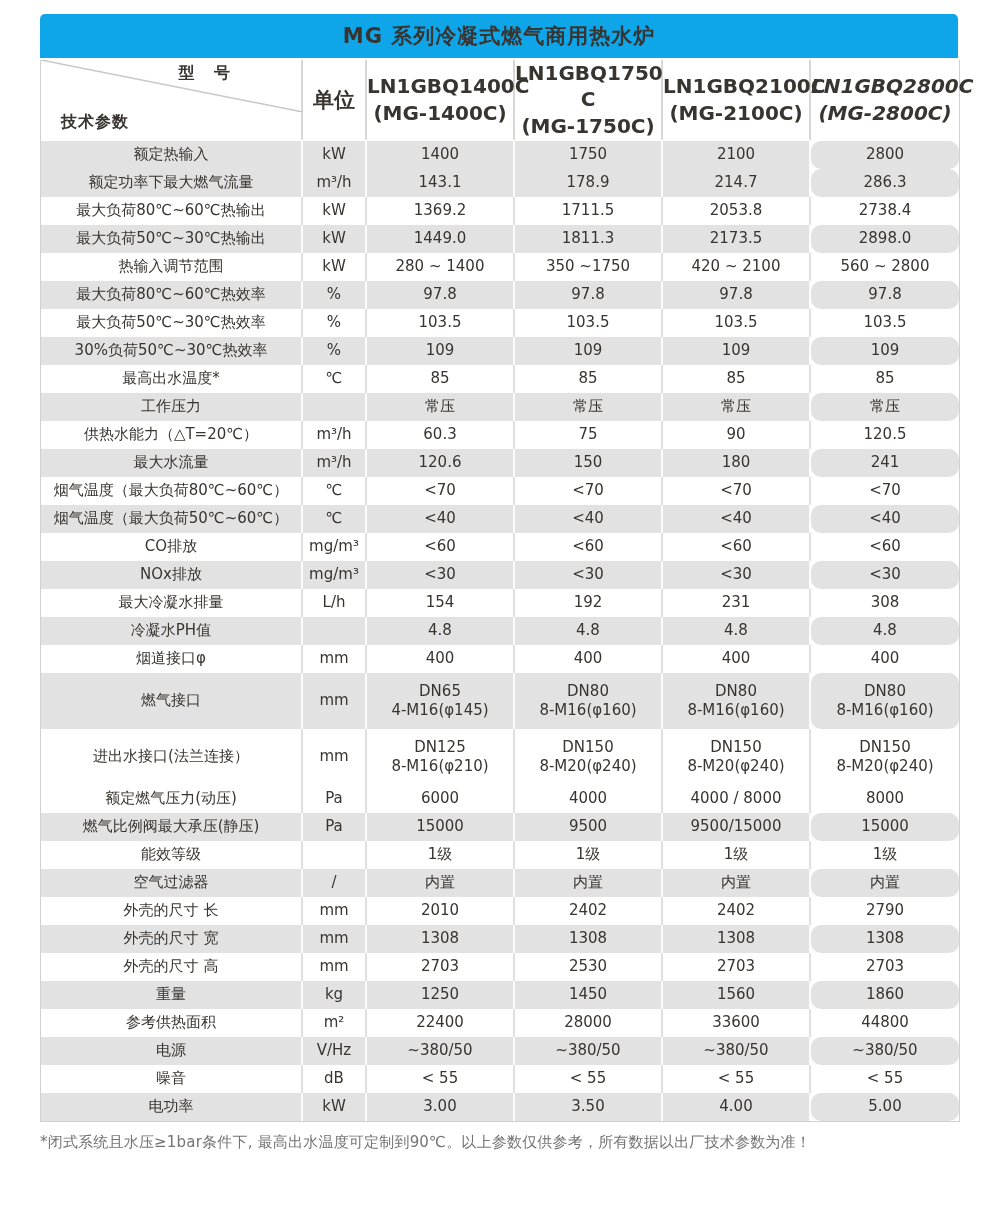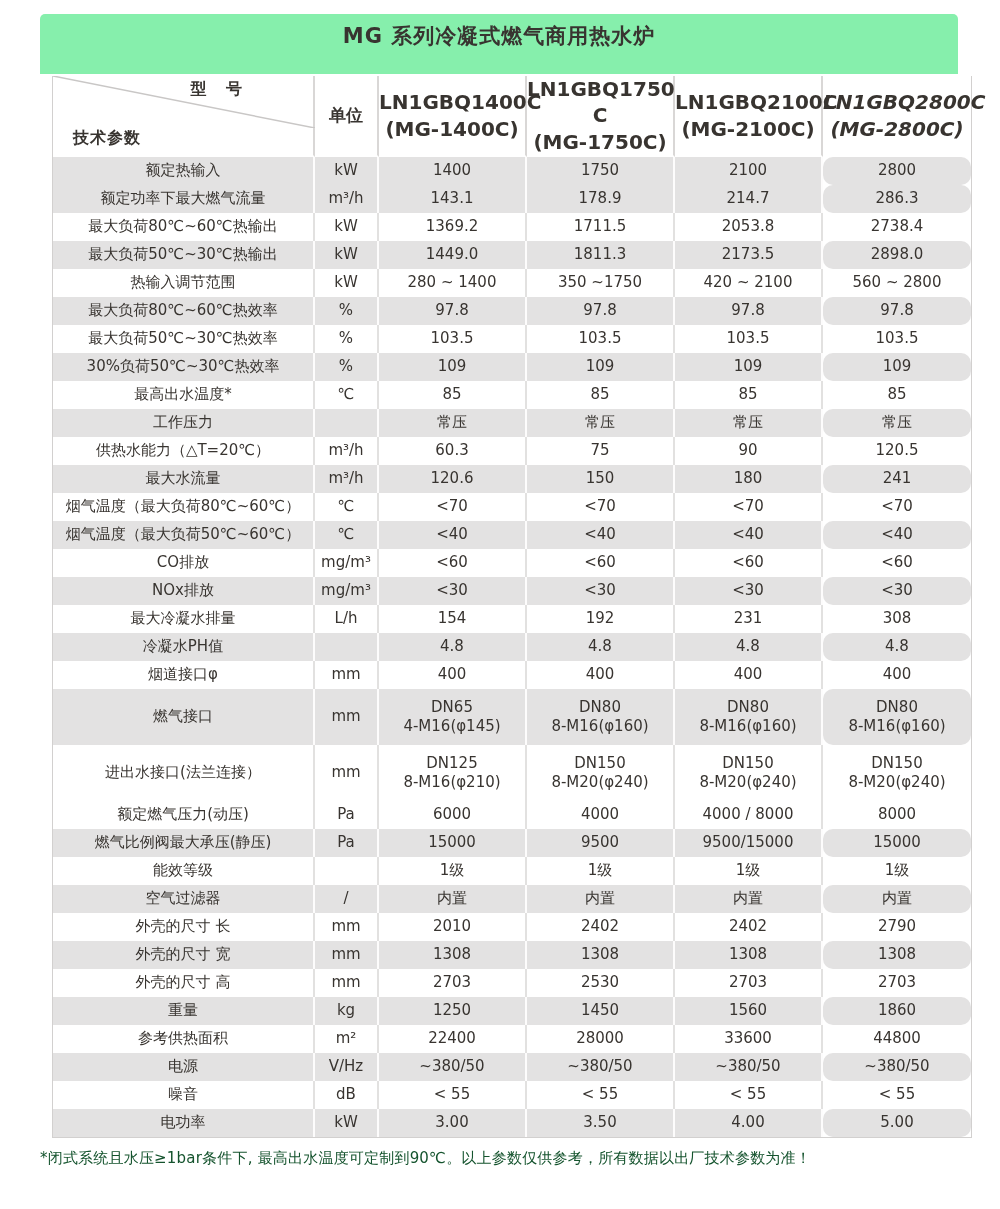--- a/index.html
+++ b/index.html
@@ -5,55 +5,54 @@
   html,body{margin:0;padding:0;background:#ffffff;}
   body{
     width:1000px;height:1209px;
     font-family:"DejaVu Sans","Liberation Sans",sans-serif;
     color:#383430;
     -webkit-font-smoothing:antialiased;
   }
   .page{padding:14px 42px 0 40px;}
 
   .title-bar{
-    background:#86efac;
-    height:60px;line-height:44px;
+    background:#0ea5e9;
+    height:44px;line-height:44px;
     text-align:center;
     font-size:21px;font-weight:bold;
     letter-spacing:1px;
     border-radius:5px 5px 0 0;
     margin-bottom:2px;
   }
 
   table.spec{
     width:918px;
     border-collapse:separate;border-spacing:0;
     table-layout:fixed;
     border:1px solid #d2d0cf;
     border-top:none;
     font-size:15px;
-    margin-left:12px;
   }
   col.c-label{width:262px;}
   col.c-unit{width:64px;}
   col.c-model{width:148px;}
 
   thead td, thead th{
     background:#ffffff;
     height:52px;
     vertical-align:middle;
     text-align:center;
     font-weight:bold;
     border-right:2px solid #d9d7d6;
     border-bottom:2px solid #ffffff;
     padding:0;
   }
   thead .last{border-right:none;font-style:italic;}
   .model-head{font-size:20px;line-height:1.32;}
-  .unit-head{font-size:17px;}
+  .unit-head{font-size:21px;}
 
   .corner-cell{position:relative;}
   .corner-cell svg{position:absolute;left:0;top:0;}
   .corner-top{
     position:absolute;top:3px;right:64px;
     font-size:16px;font-weight:bold;letter-spacing:7px;
   }
   .corner-bottom{
     position:absolute;bottom:6px;left:20px;
     font-size:16px;font-weight:bold;letter-spacing:1px;
@@ -69,21 +68,21 @@
   }
   tbody td.last{border-right:none;border-radius:10px;}
   tbody tr.stripe td{background:#e3e2e2;border-right-color:rgba(255,255,255,0.9);}
   tbody tr.tall td{height:56px;}
   tbody td.lbl{font-size:15px;}
   tbody td.unit{font-size:15px;}
 
   .footnote{
     margin-top:11px;
     font-size:15px;
-    color:#14532d;
+    color:#737373;
     letter-spacing:0.2px;
   }
 </style>
 </head>
 <body>
 
 <div class="page">
 
   <div class="title-bar">MG 系列冷凝式燃气商用热水炉</div>
 

